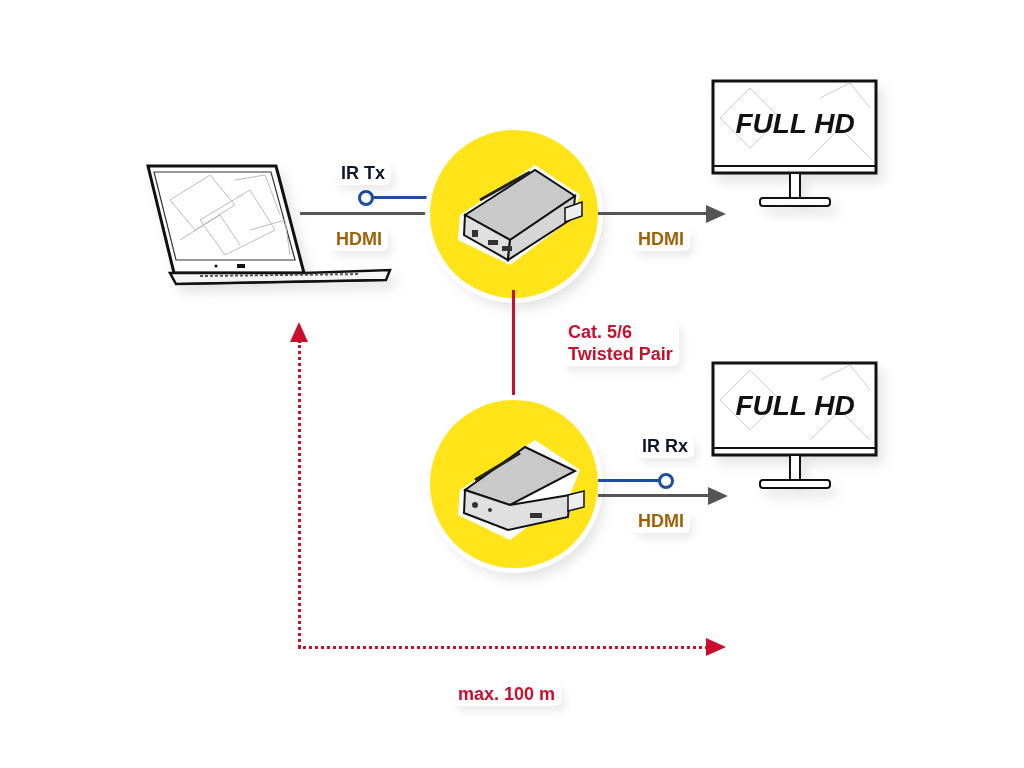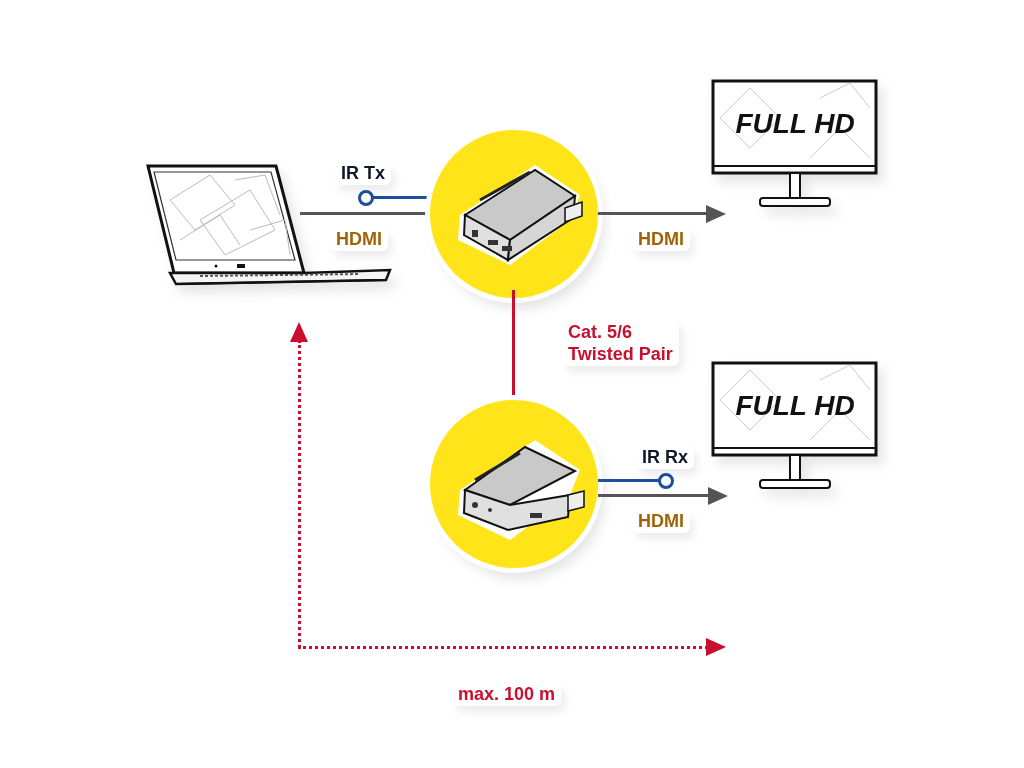--- a/index.html
+++ b/index.html
@@ -95,21 +95,21 @@
       <circle cx="40" cy="75" r="2" fill="#333"></circle>
       <rect x="80" y="78" width="12" height="5" fill="#333"></rect>
       <polygon points="118,60 134,56 134,72 118,76" fill="#eee" stroke="#111" stroke-width="1.5"></polygon>
       <line x1="25" y1="45" x2="70" y2="18" stroke="#222" stroke-width="3"></line>
     </g>
   </svg>
 </div>
 
 <div class="line" style="left:598px; top:479px; width:62px; height:3px; background:#1f4e9c;"></div>
 <div class="abs" style="left:658px; top:473px; width:10px; height:10px; border:3px solid #1f4e9c; border-radius:50%; background:#fff;"></div>
-<div class="label lbl-blue" style="left:636px; top:446px;">IR Rx</div>
+<div class="label lbl-blue" style="left:636px; top:435px;">IR Rx</div>
 <div class="line" style="left:598px; top:494px; width:112px; height:3px; background:#555;"></div>
 <div class="abs" style="left:708px; top:487px; width:0; height:0; border-top:9px solid transparent; border-bottom:9px solid transparent; border-left:20px solid #555;"></div>
 <div class="label lbl-black" style="left:632px; top:510px;">HDMI</div>
 
 <div class="abs shadow" style="left:710px; top:360px; width:170px; height:135px;">
   <svg width="170" height="135" viewBox="0 0 170 135">
     <rect x="3" y="3" width="163" height="92" fill="#fff" stroke="#111" stroke-width="3"></rect>
     <g stroke="#ccc" stroke-width="1" fill="none">
       <path d="M10,40 L40,10 L70,40 L40,70 Z"></path>
       <path d="M100,80 L130,50 L160,80"></path>

